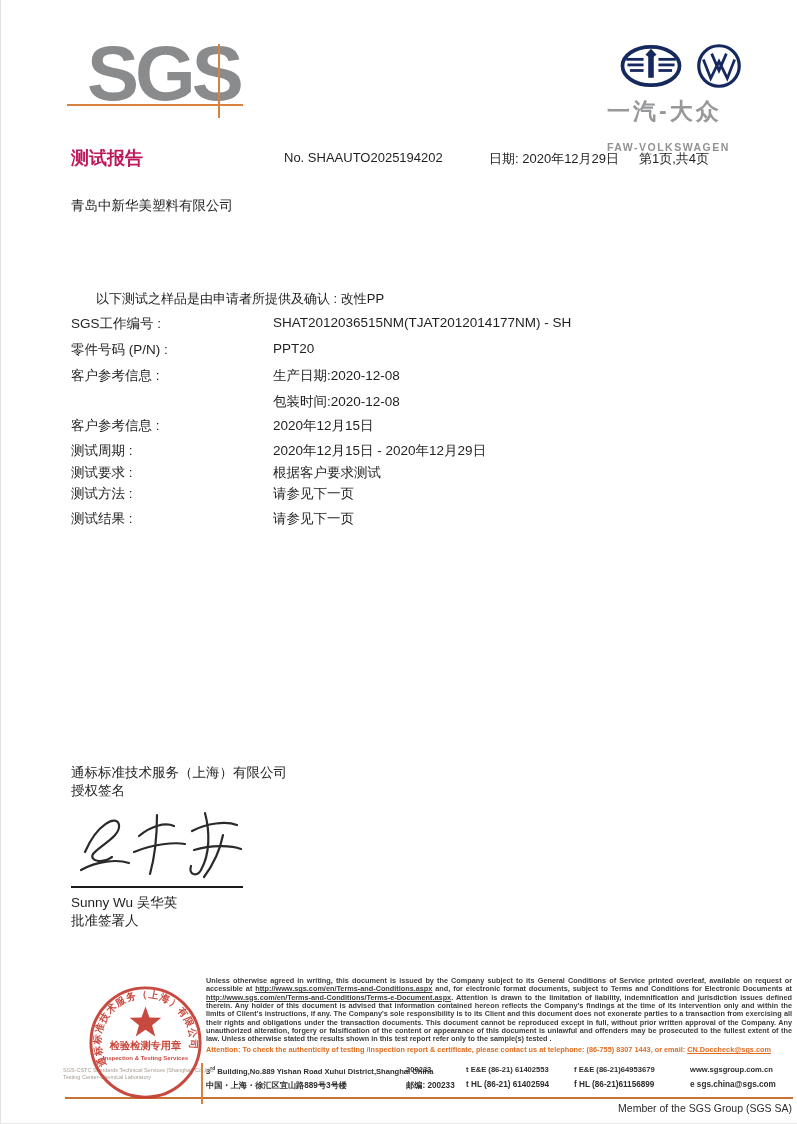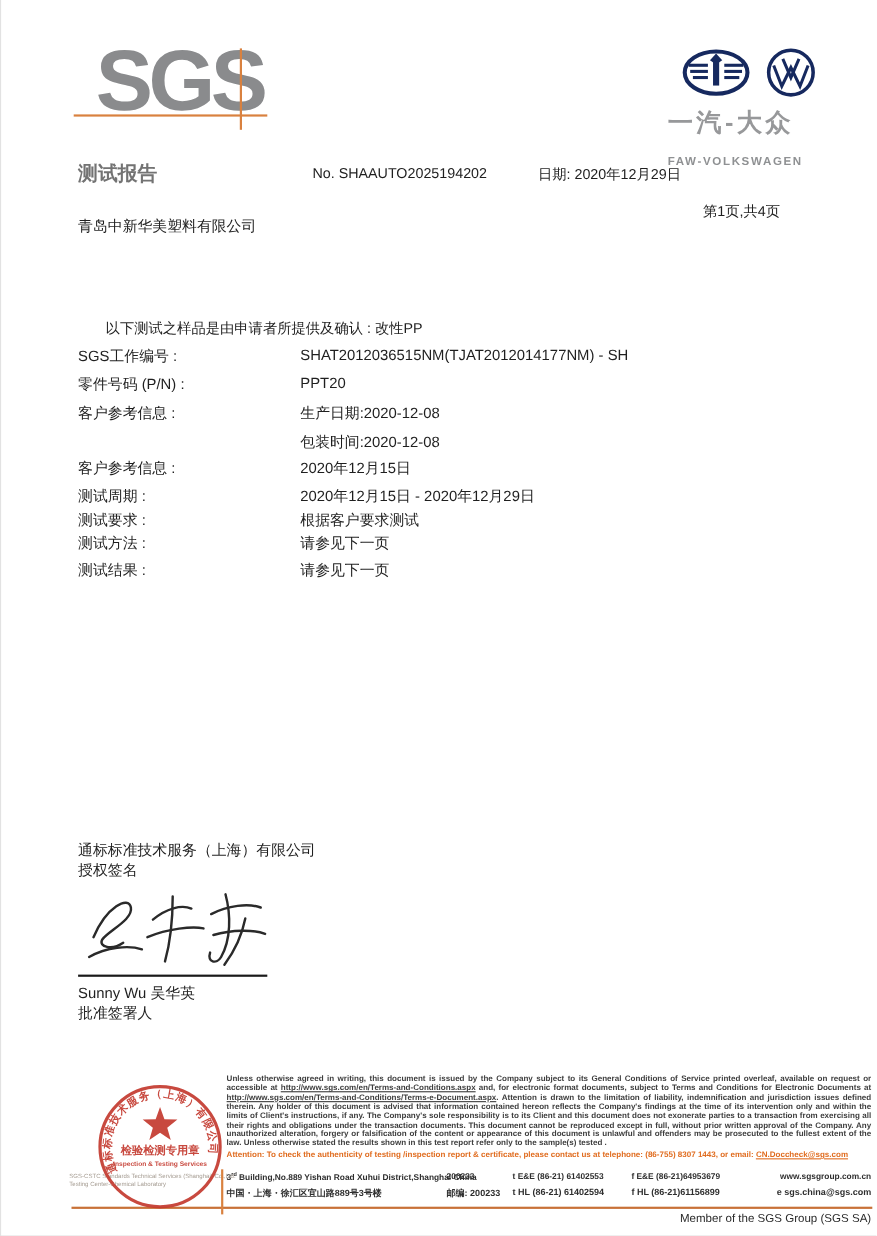--- a/index.html
+++ b/index.html
@@ -15,24 +15,24 @@
   
   .sgs-logo { left:86px; top:34px; font-size:78px; font-weight:bold; color:#8a8b8d; letter-spacing:-4px; line-height:1; }
   .crop-h { left:66px; top:104px; width:176px; height:2px; background:#d9813f; }
   .crop-v { left:217px; top:44px; width:2px; height:74px; background:#d9813f; }
   .fawvw { left:606px; top:44px; width:148px; }
   .fawvw .icons { display:flex; justify-content:center; align-items:center; gap:14px; height:48px; }
   .fawvw .cn { margin-top:4px; font-size:23px; font-weight:bold; color:#97989a; letter-spacing:3px; white-space:nowrap; }
   .fawvw .en { margin-top:14px; font-size:10.5px; font-weight:bold; color:#8f9193; letter-spacing:1.5px; white-space:nowrap; }
 
   
-  .doc-title { left:70px; top:146px; font-size:18px; font-weight:bold; color:#737373;font-family:Liberation Serif, serif; }
+  .doc-title { left:70px; top:146px; font-size:18px; font-weight:bold; color:#be185d;font-family:Liberation Serif, serif; }
   .report-no { left:283px; top:150px; font-size:13px; }
   .report-date { left:488px; top:150px; font-size:13px; }
-  .report-page { left:638px; top:150px; font-size:13px;margin-top:33px; }
+  .report-page { left:638px; top:150px; font-size:13px; }
 
   .app-name { left:70px; top:197px; font-size:13.5px; }
   .app-addr { left:70px; top:223px; font-size:13.5px; }
   .sample-st { left:63px; top:290px; font-size:13px;margin-left:32px; }
 
   .inforow { position:absolute; left:70px; font-size:13.5px; }
   .inforow .lbl { position:absolute; left:0; top:0; width:195px; }
   .inforow .val { position:absolute; left:202px; top:0; width:470px; white-space:nowrap; }
   .inforow .val2 { position:absolute; left:202px; top:26px; width:470px; white-space:nowrap; }
 
@@ -47,21 +47,21 @@
   
   .gray-co { left:62px; top:1067px; width:156px; font-size:5.5px; line-height:7px; color:#a59c92; z-index:1; white-space:nowrap; }
   .stamp { left:86px; top:984px; z-index:2; opacity:0.92; }
   .disclaimer { left:205px; top:977px; width:586px; font-size:7.3px; line-height:8.35px; font-weight:bold; color:#3d3d3d; text-align:justify; }
   .disclaimer .lnk { text-decoration:underline; }
   .attention { left:205px; top:1046px; width:586px; font-size:7.3px; line-height:8.3px; font-weight:bold; color:#e06c1f; }
   .attention .lnk { text-decoration:underline; }
   .addr-block { left:205px; top:1065px; width:586px; font-size:7.6px; font-weight:bold; color:#2e2e2e; }
   .addr-row { display:flex; align-items:flex-start; margin-bottom:4px; white-space:nowrap; }
   .addr-row .c1 { width:200px; } .addr-row .c2 { width:60px; } .addr-row .c3 { width:108px; }
-  .addr-row .c4 { width:108px; } .addr-row .c5 { flex:1; text-align:right; padding-left:8px; }
+  .addr-row .c4 { width:108px; } .addr-row .c5 { flex:1; text-align:left; padding-left:8px; }
   .addr-row.cnrow { font-size:8.2px; }
   sup { font-size:5px; vertical-align:super; }
   .foot-vline { left:200px; top:1063px; width:1.5px; height:41px; background:#d9813f; z-index:3; }
   .foot-hline { left:64px; top:1097px; width:728px; height:1.5px; background:#c87137; }
   .member { left:0; top:1102px; width:791px; text-align:right; font-size:10.5px; color:#2b2b2b; }
 </style>
 </head>
 <body>
 
 <div class="page">

